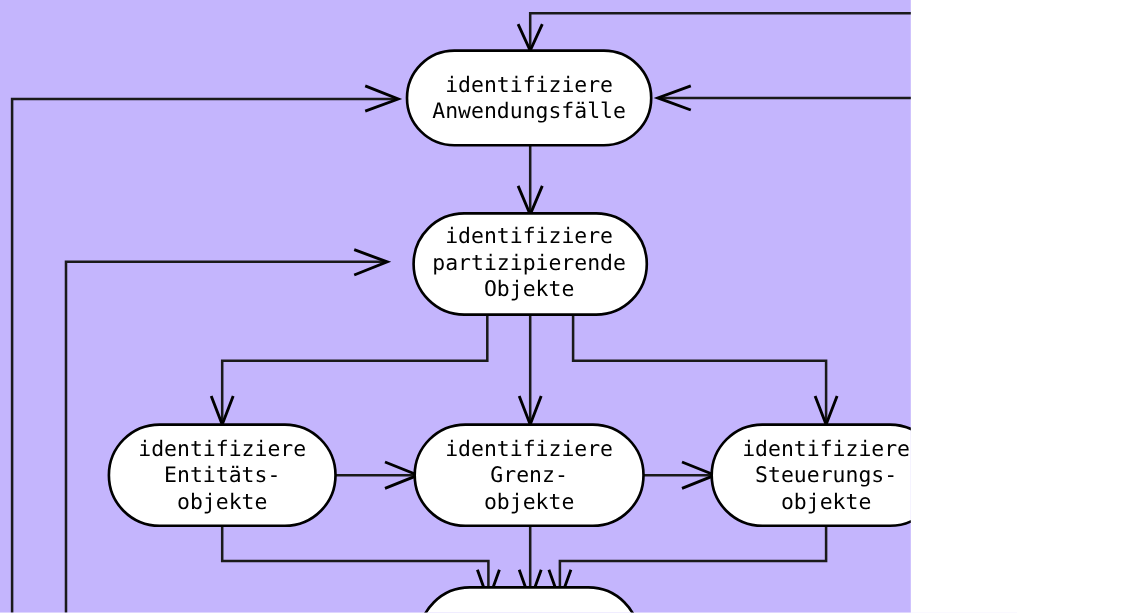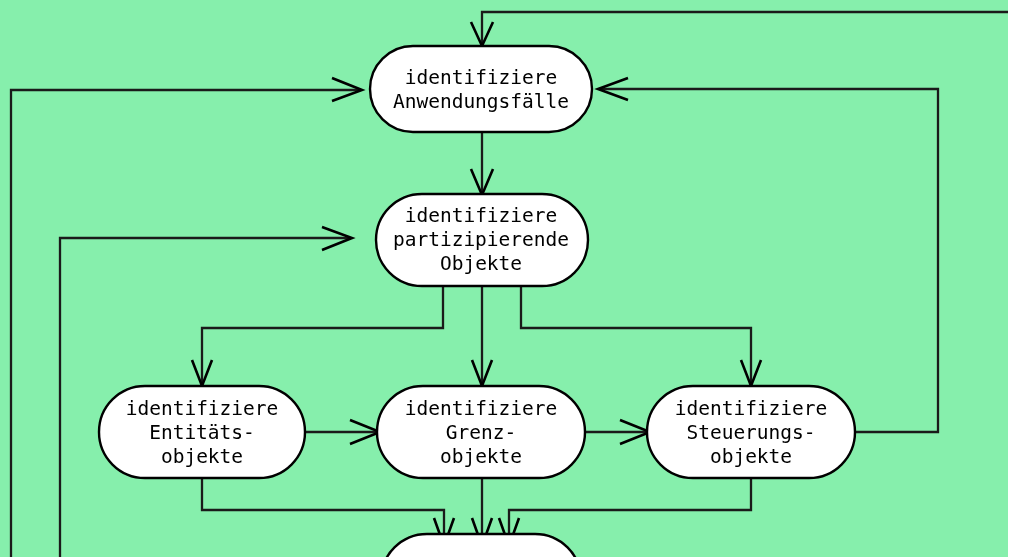--- a/index.html
+++ b/index.html
@@ -2,23 +2,23 @@
 <html><head>
 <meta charset="utf-8">
 <style>
   html, body {
     margin: 0;
     padding: 0;
     background: #ffffff;
   }
   #canvas-wrap {
     position: relative;
-    width: 1008px;
+    width: 828px;
     height: 557px;
-    background: #86efac;
+    background: #c4b5fd;
     overflow: hidden;
     text-decoration: underline;
   }
   svg#flow {
     display: block;
     width: 1024px;
     height: 557px;
   }
   .node-shape {
     fill: #ffffff;

